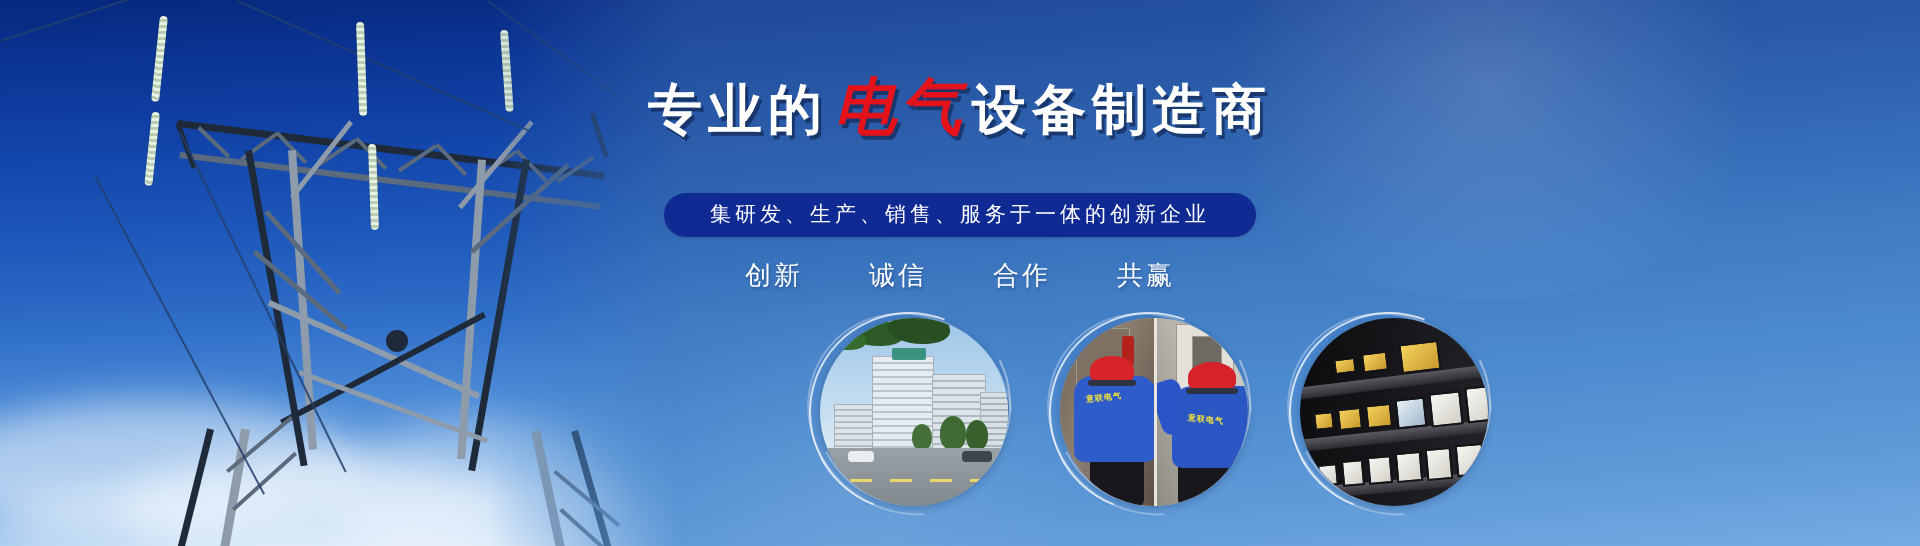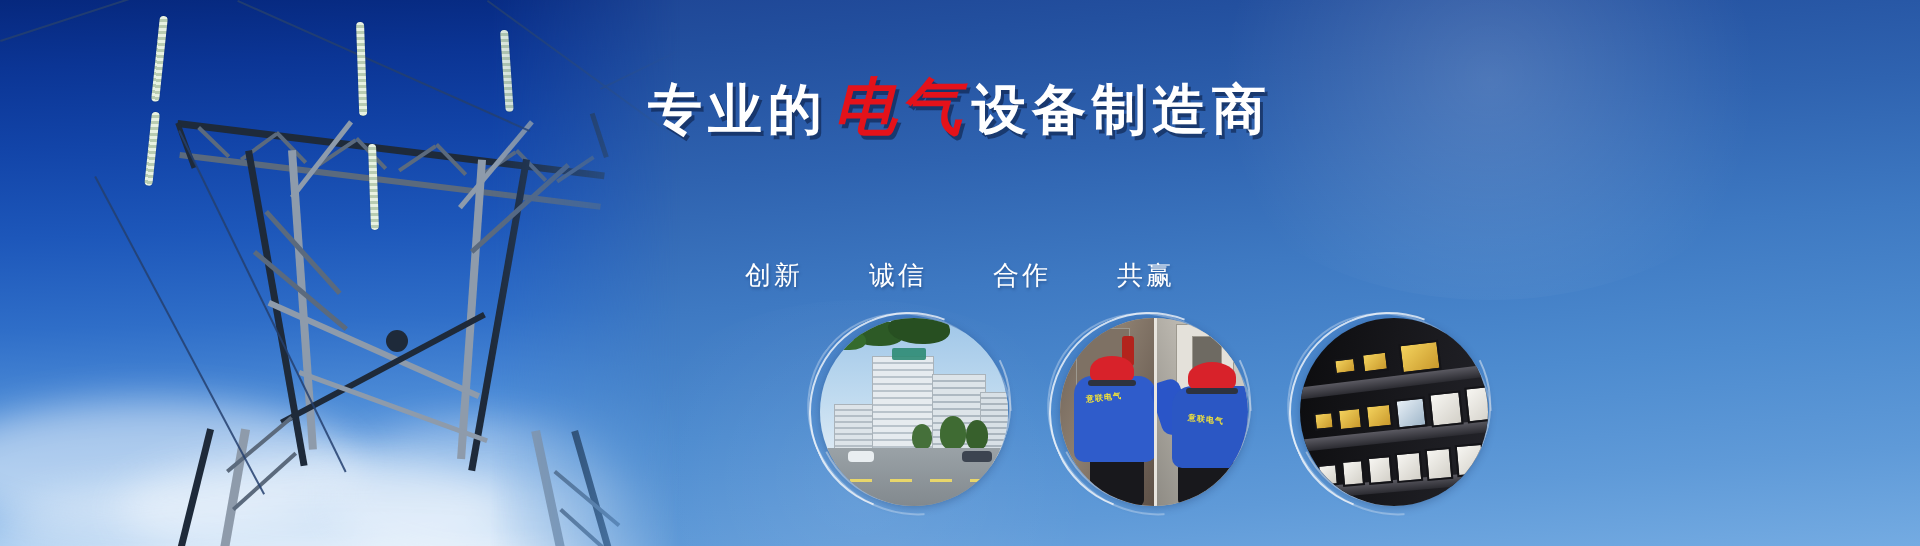--- a/index.html
+++ b/index.html
@@ -254,20 +254,23 @@
     </div>
   </div>
 
   <div class="glow gl1"></div>
   <div class="glow gl2"></div>
 
   <div class="headline">
     <span class="w">专业的</span><span class="r">电气</span><span class="w">设备制造商</span>
   </div>
 
+  <div class="pill-wrap">
+    <div class="pill">集研发、生产、销售、服务于一体的创新企业</div>
+  </div>
 
   <div class="keywords">
     <span>创新</span>
     <span>诚信</span>
     <span>合作</span>
     <span>共赢</span>
   </div>
 
   <div class="circles">
 

